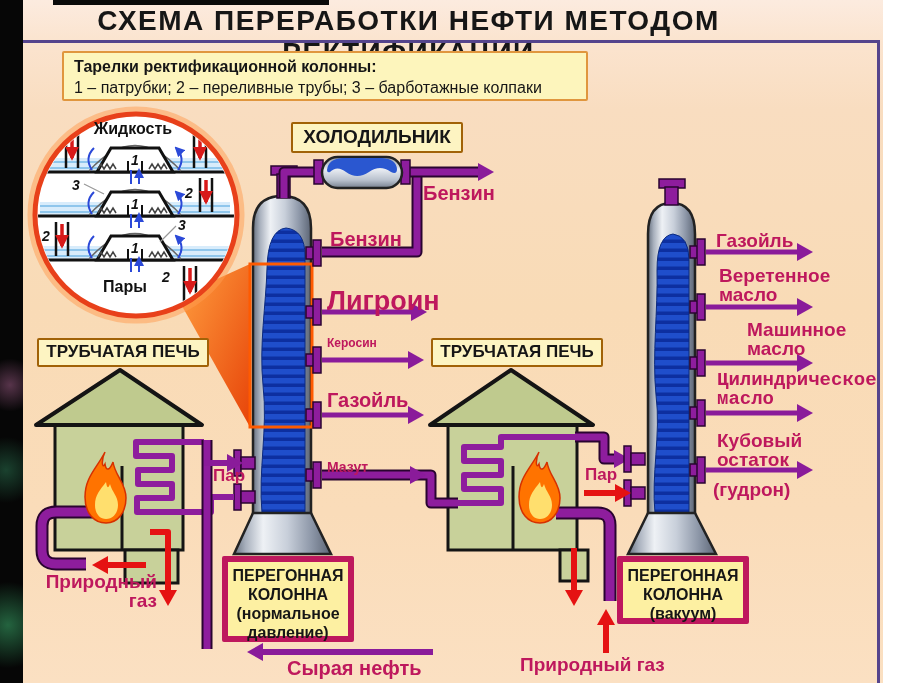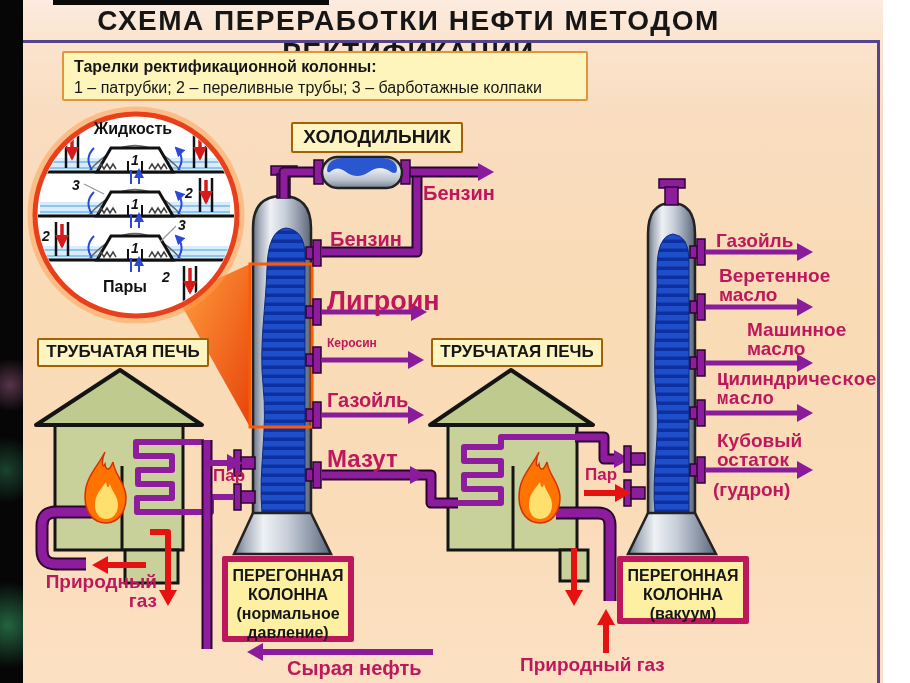--- a/index.html
+++ b/index.html
@@ -337,21 +337,21 @@
     <div>ПЕРЕГОННАЯ</div>
     <div>КОЛОННА</div>
     <div>(вакуум)</div>
   </div>
 
   <div class="lbl" style="left:423px;top:182px;font-size:20px;">Бензин</div>
   <div class="lbl" style="left:330px;top:228px;font-size:20px;">Бензин</div>
   <div class="lbl" style="left:327px;top:286px;font-size:27px;">Лигроин</div>
   <div class="lbl" style="left:327px;top:336px;font-size:12px;">Керосин</div>
   <div class="lbl" style="left:327px;top:389px;font-size:20px;">Газойль</div>
-  <div class="lbl" style="left:327px;top:445px;font-size:24px;">Мазут</div>
+  <div class="lbl" style="left:327px;top:459px;font-size:14px;">Мазут</div>
 
   <div class="lbl" style="left:716px;top:231px;font-size:19px;line-height:19px;">Газойль</div>
   <div class="lbl" style="left:719px;top:266px;font-size:19px;line-height:19px;">
     <div>Веретенное</div>
     <div>масло</div>
   </div>
   <div class="lbl" style="left:719px;top:320px;font-size:19px;line-height:19px;margin-left:28px;">
     <div>Машинное</div>
     <div>масло</div>
   </div>

